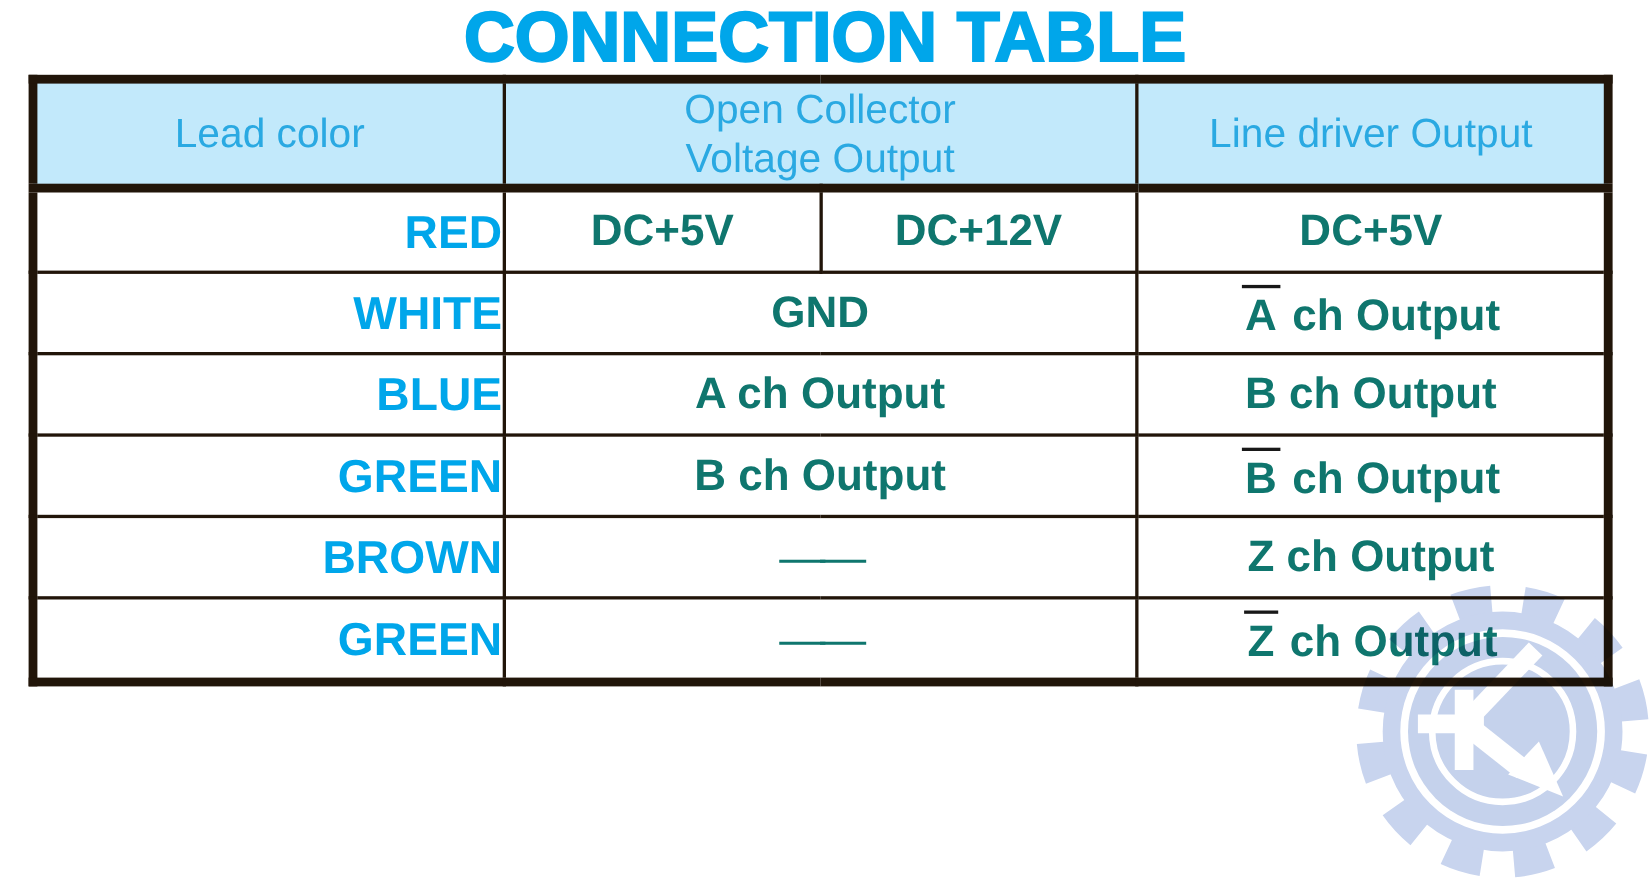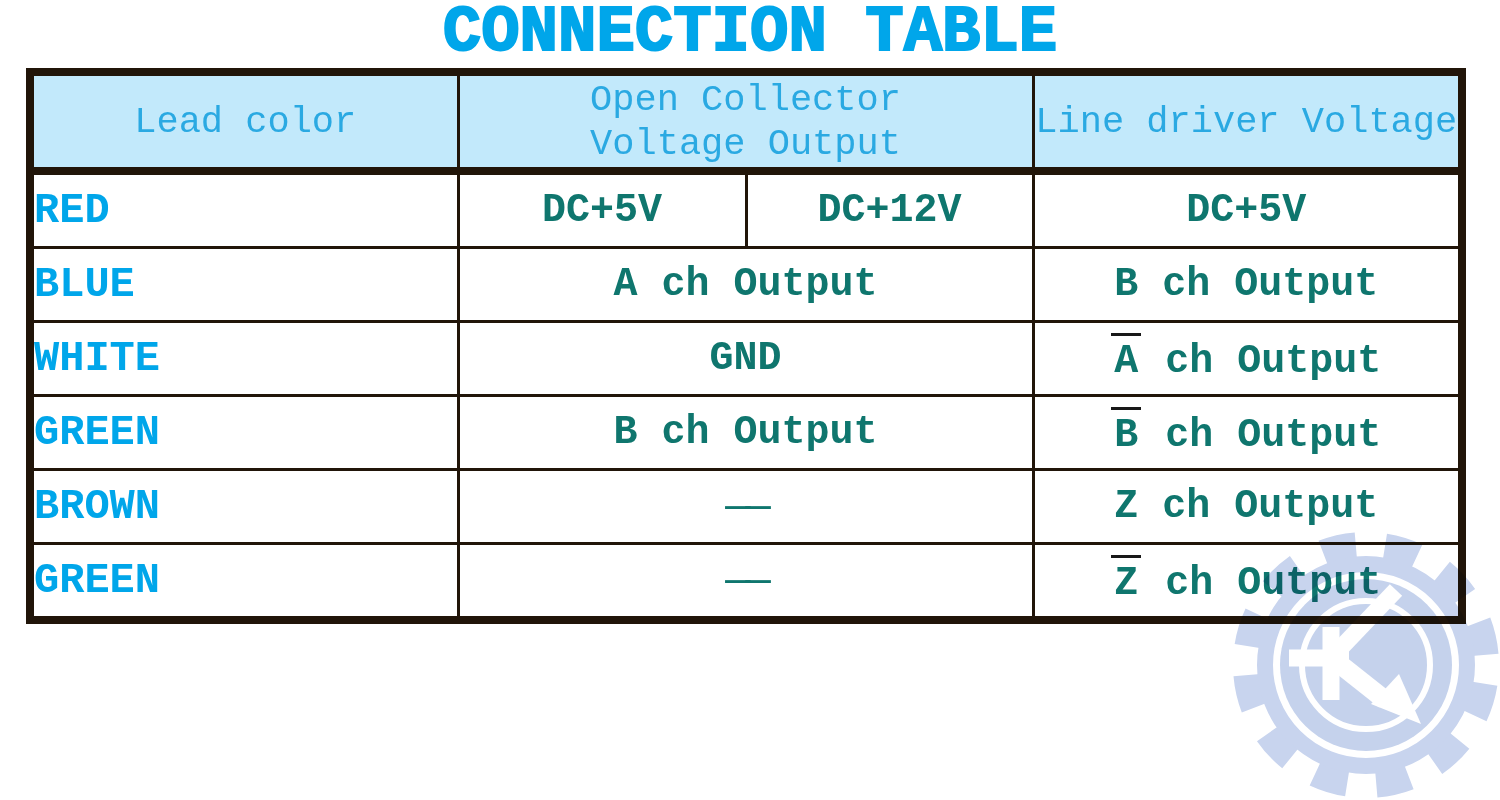--- a/index.html
+++ b/index.html
@@ -10,21 +10,20 @@
     height: 800px;
     overflow: hidden;
     position: relative;
     font-family: "Liberation Sans", "DejaVu Sans", sans-serif;
   }
   .page {
     position: absolute;
     inset: 0;
     width: 1240px;
     height: 800px;
-    font-family: Liberation Mono, monospace;
   }
   
   .title {
     position: absolute;
     top: 1px;
     left: 0;
     width: 1500px;
     text-align: center;
     font-size: 64px;
     line-height: 64px;
@@ -66,20 +65,21 @@
     font-size: 37px;
     line-height: 44px;
     text-align: center;
     vertical-align: middle;
   }
   table.conn tbody td {
     height: 71px;
     vertical-align: middle;
   }
   td.lead {
+    text-align: right;
     padding-right: 44px;
     color: #00a6ea;
     font-weight: bold;
     font-size: 42px;
   }
   td.val {
     text-align: center;
     color: #0f766e;
     font-weight: bold;
     font-size: 40px;
@@ -123,39 +123,39 @@
           <col class="c-oc2">
           <col class="c-ld">
       </colgroup>
       <thead>
         <tr>
           <th>Lead color</th>
           <th colspan="2">
             <span class="hline">Open Collector</span>
             <span class="hline">Voltage Output</span>
           </th>
-          <th>Line driver Voltage</th>
+          <th>Line driver Output</th>
         </tr>
       </thead>
       <tbody>
         <tr>
           <td class="lead">RED</td>
           <td class="val">DC+5V</td>
           <td class="val">DC+12V</td>
           <td class="val">DC+5V</td>
         </tr>
         <tr>
+          <td class="lead">WHITE</td>
+          <td class="val" colspan="2">GND</td>
+          <td class="val"><span class="ovl">A</span><span> ch Output</span></td>
+        </tr>
+        <tr>
           <td class="lead">BLUE</td>
           <td class="val" colspan="2">A ch Output</td>
           <td class="val">B ch Output</td>
-        </tr>
-        <tr>
-          <td class="lead">WHITE</td>
-          <td class="val" colspan="2">GND</td>
-          <td class="val"><span class="ovl">A</span><span> ch Output</span></td>
         </tr>
         <tr>
           <td class="lead">GREEN</td>
           <td class="val" colspan="2">B ch Output</td>
           <td class="val"><span class="ovl">B</span><span> ch Output</span></td>
         </tr>
         <tr>
           <td class="lead">BROWN</td>
           <td class="val dash" colspan="2"><span>——</span></td>
           <td class="val">Z ch Output</td>

